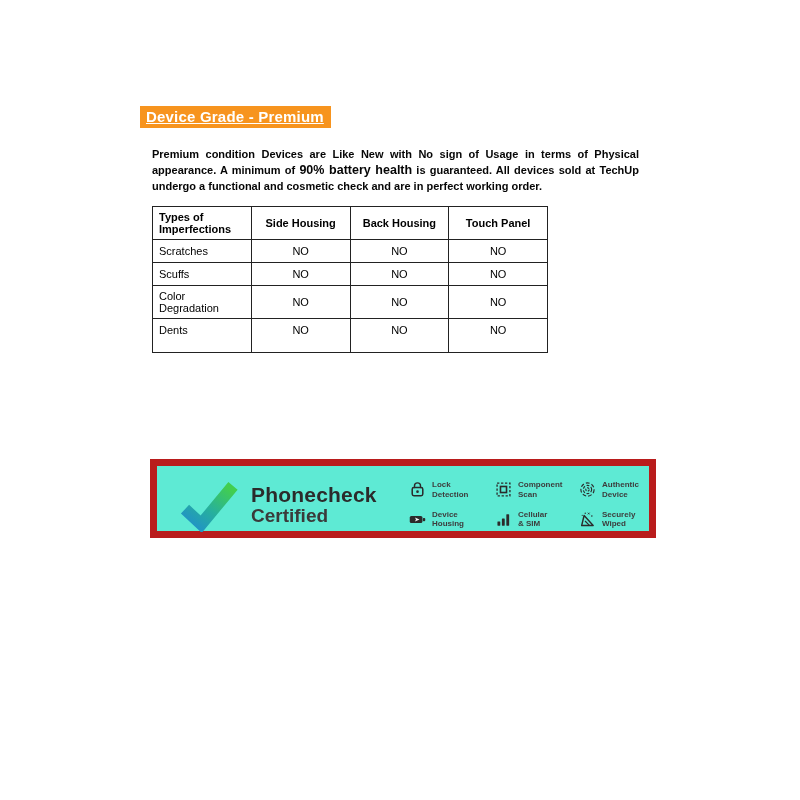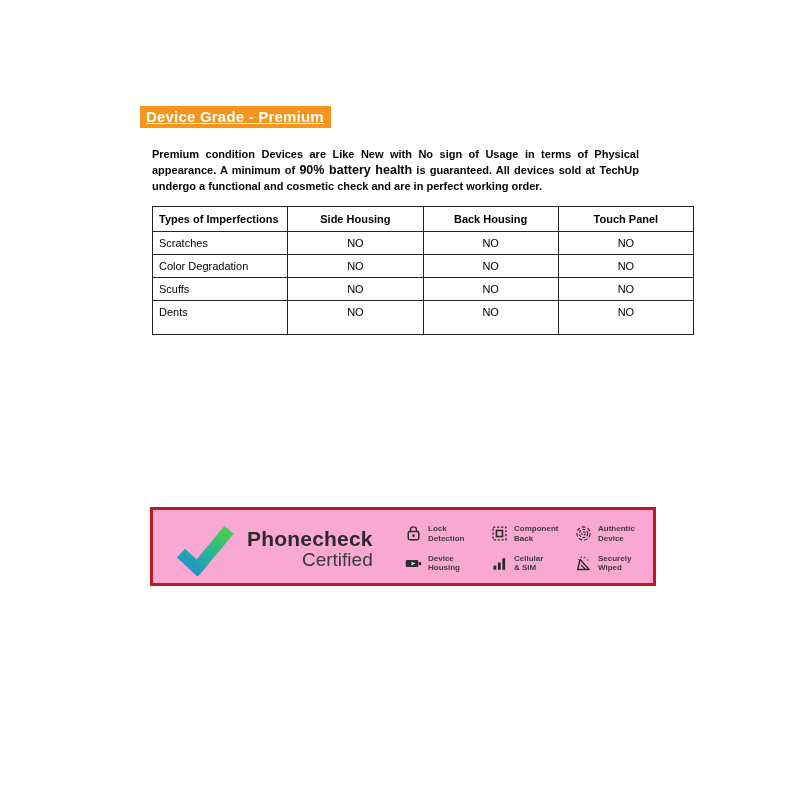--- a/index.html
+++ b/index.html
@@ -30,21 +30,21 @@
     font-size: 11px; font-weight: bold;
     line-height: 16px;
     text-align: justify;
     color: #060606;
   }
   .intro .big { font-size: 12.5px; }
 
   
   .imperfections {
     position: absolute; left: 152px; top: 206px;
-    width: 542px;
+    width: 396px;
     border-collapse: collapse;
     table-layout: fixed;
   }
   .imperfections th, .imperfections td {
     border: 1px solid #222;
     font-size: 11px;
     padding: 4px 5px;
     vertical-align: middle;
     background: #fff;
   }
@@ -57,32 +57,31 @@
   .hl-cell {
     background: #F7941E; color: #fff;
     padding: 1px 3px 2px;
     display: inline-block;
   }
 
   
   .certified-panel {
     position: absolute; left: 150px; top: 459px;
     width: 506px; height: 79px;
-    background: #f9a8d4;
-    border: 3px solid #b91c1c;
-    margin-top: 48px;
+    background: #5eead4;
+    border: 7px solid #b91c1c;
   }
   .pc-logo-area {
     position: absolute; left: 22px; top: 12px;
     display: flex; align-items: center;
   }
   .pc-check { width: 60px; height: 54px; }
   .pc-wordmark { margin-left: 12px; display: flex; flex-direction: column; }
   .pc-brand { font-size: 21px; font-weight: bold; color: #2b2b2b; line-height: 1.08; letter-spacing: 0.2px; }
-  .pc-sub { font-size: 19px; font-weight: 400; color: #3a3a3a; line-height: 1.05; text-align: right; }
+  .pc-sub { font-size: 19px; font-weight: 700; color: #3a3a3a; line-height: 1.05; }
 
   .feature-grid {
     position: absolute; left: 252px; top: 14px;
     display: grid;
     grid-auto-flow: column;
     grid-template-rows: repeat(2, auto);
     grid-template-columns: 86px 84px 82px;
     row-gap: 10px;
   }
   .feature {
@@ -113,27 +112,27 @@
       </tr>
     </thead>
     <tbody>
       <tr>
         <td class="row-label">Scratches</td>
         <td>NO</td>
         <td>NO</td>
         <td>NO</td>
       </tr>
       <tr>
+        <td class="row-label">Scuffs</td>
+        <td>NO</td>
+        <td>NO</td>
+        <td>NO</td>
+      </tr>
+      <tr>
         <td class="row-label">Color Degradation</td>
-        <td>NO</td>
-        <td>NO</td>
-        <td>NO</td>
-      </tr>
-      <tr>
-        <td class="row-label">Scuffs</td>
         <td>NO</td>
         <td>NO</td>
         <td>NO</td>
       </tr>
       <tr class="tall">
         <td class="row-label">Dents</td>
         <td>NO</td>
         <td>NO</td>
         <td>NO</td>
       </tr>
@@ -185,21 +184,21 @@
         </div>
       </div>
 
       <div class="feature">
         <svg viewBox="0 0 18 18" xmlns="http://www.w3.org/2000/svg">
           <rect x="2.2" y="2.2" width="13.6" height="13.6" fill="none" stroke="#2b2b2b" stroke-width="1.4" stroke-dasharray="2.4,1.8"></rect>
           <rect x="5.8" y="5.8" width="6.4" height="6.4" fill="none" stroke="#2b2b2b" stroke-width="1.7"></rect>
         </svg>
         <div class="feature-label">
           <span>Component</span>
-          <span>Back</span>
+          <span>Scan</span>
         </div>
       </div>
 
       <div class="feature">
         <svg viewBox="0 0 18 18" xmlns="http://www.w3.org/2000/svg">
           <rect x="2.6" y="11" width="3" height="4.6" rx="0.5" fill="#2b2b2b"></rect>
           <rect x="7.3" y="8" width="3" height="7.6" rx="0.5" fill="#2b2b2b"></rect>
           <rect x="12" y="3.4" width="3" height="12.2" rx="0.5" fill="#2b2b2b"></rect>
         </svg>
         <div class="feature-label">

